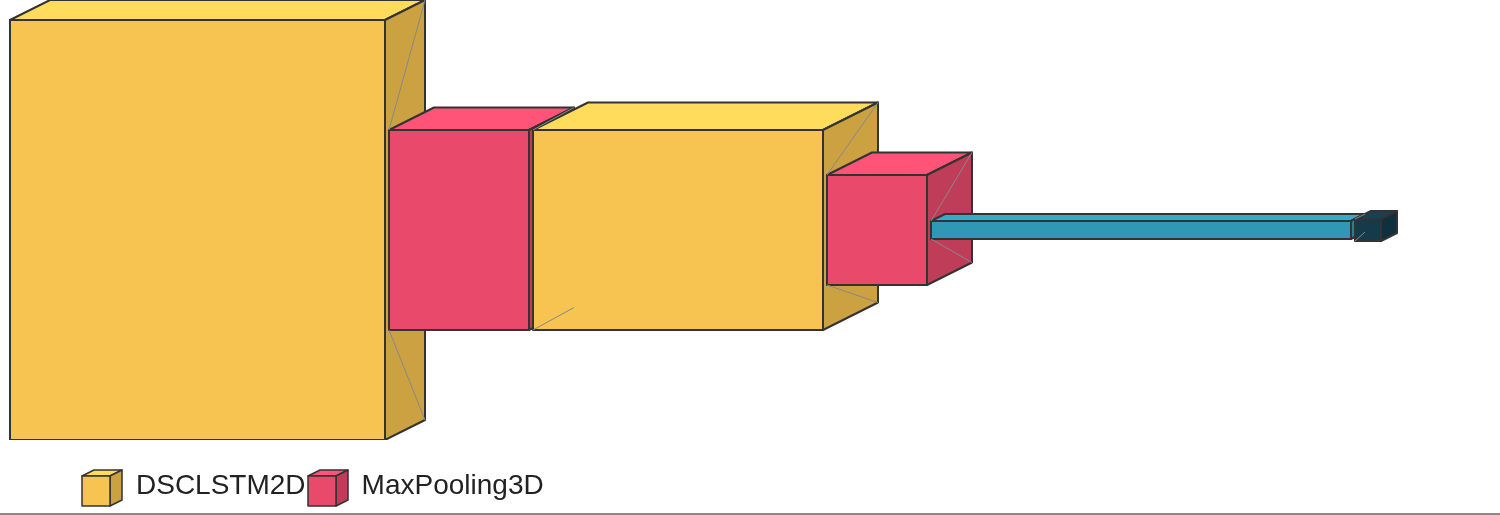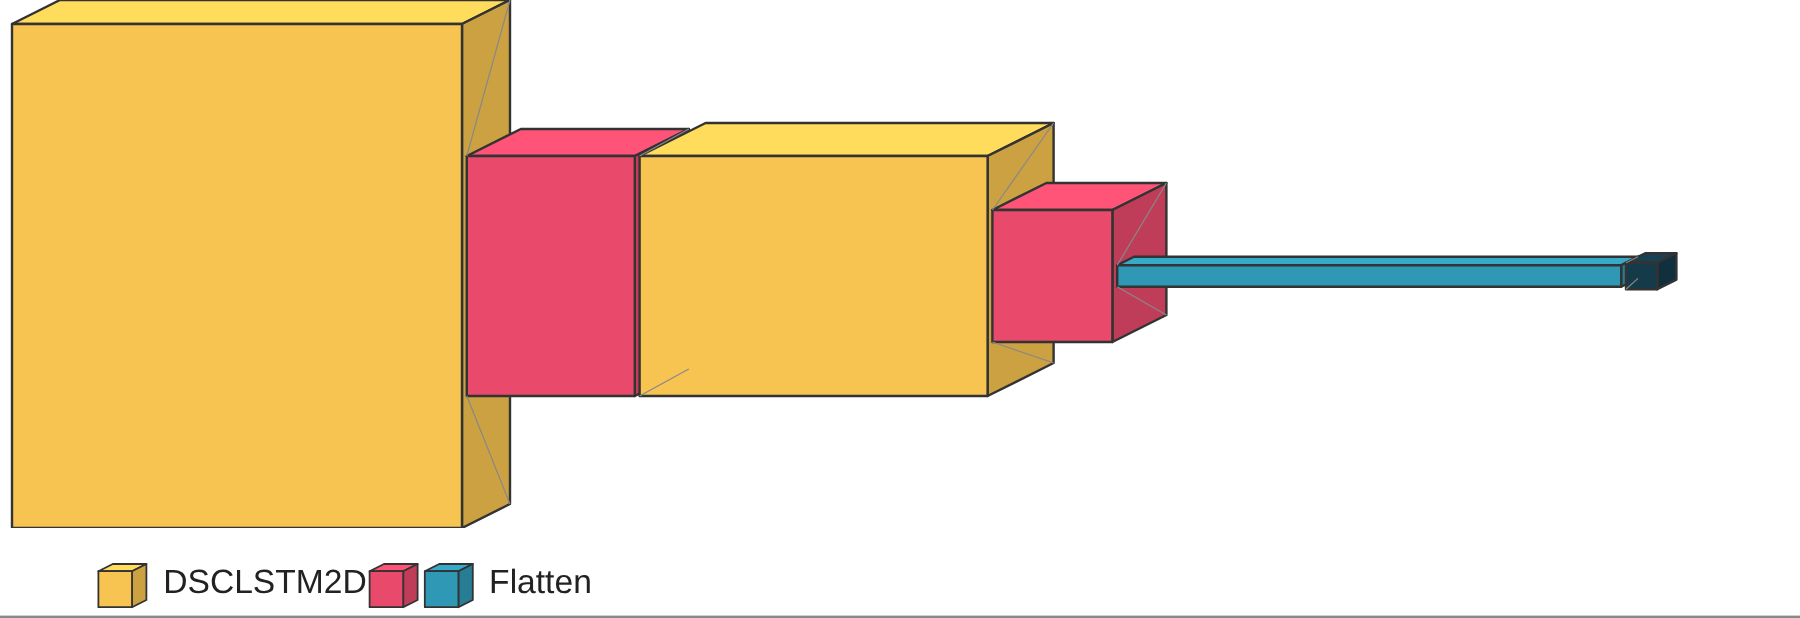--- a/index.html
+++ b/index.html
@@ -91,27 +91,18 @@
       <span>DSCLSTM2D</span>
     </div>
     <div class="legend-item">
       <div class="legend-swatch">
         <svg width="46" height="44" id="sw-1">
             <polygon points="2,11 14,5 42,5 30,11" fill="#ff5378" stroke="#333333" stroke-width="1.5" stroke-linejoin="round"></polygon>
             <polygon points="30,11 42,5 42,35 30,41" fill="#bf3d58" stroke="#333333" stroke-width="1.5" stroke-linejoin="round"></polygon>
             <rect x="2" y="11" width="28" height="30" fill="#E94A6B" stroke="#333333" stroke-width="1.5" stroke-linejoin="round"></rect>
           </svg>
       </div>
-    </div>
-    <div class="legend-item">
-      <div class="legend-swatch">
-        <svg width="46" height="44" id="sw-2">
-            <polygon points="2,11 14,5 42,5 30,11" fill="#35aacb" stroke="#333333" stroke-width="1.5" stroke-linejoin="round"></polygon>
-            <polygon points="30,11 42,5 42,35 30,41" fill="#277d94" stroke="#333333" stroke-width="1.5" stroke-linejoin="round"></polygon>
-            <rect x="2" y="11" width="28" height="30" fill="#2F98B5" stroke="#333333" stroke-width="1.5" stroke-linejoin="round"></rect>
-          </svg>
-      </div>
-      <span>Flatten</span>
+      <span>MaxPooling3D</span>
     </div>
   </div>
 
   <div class="bottom-line"></div>
 </div>
 
 </body></html>

